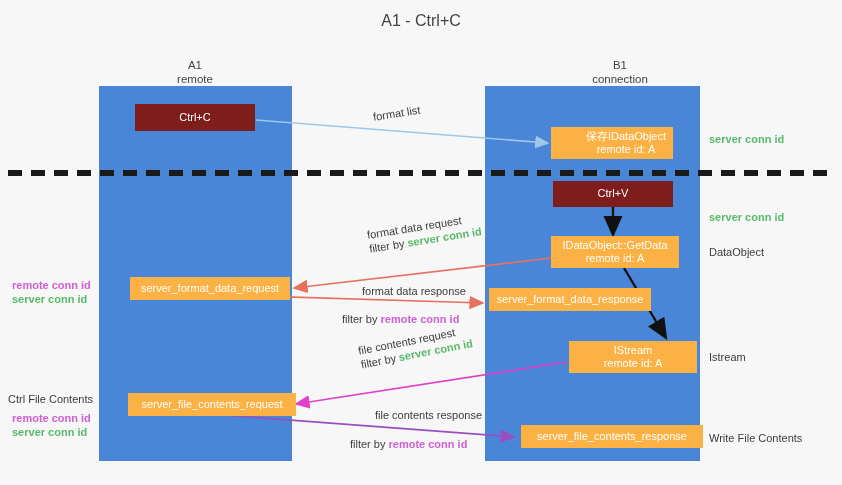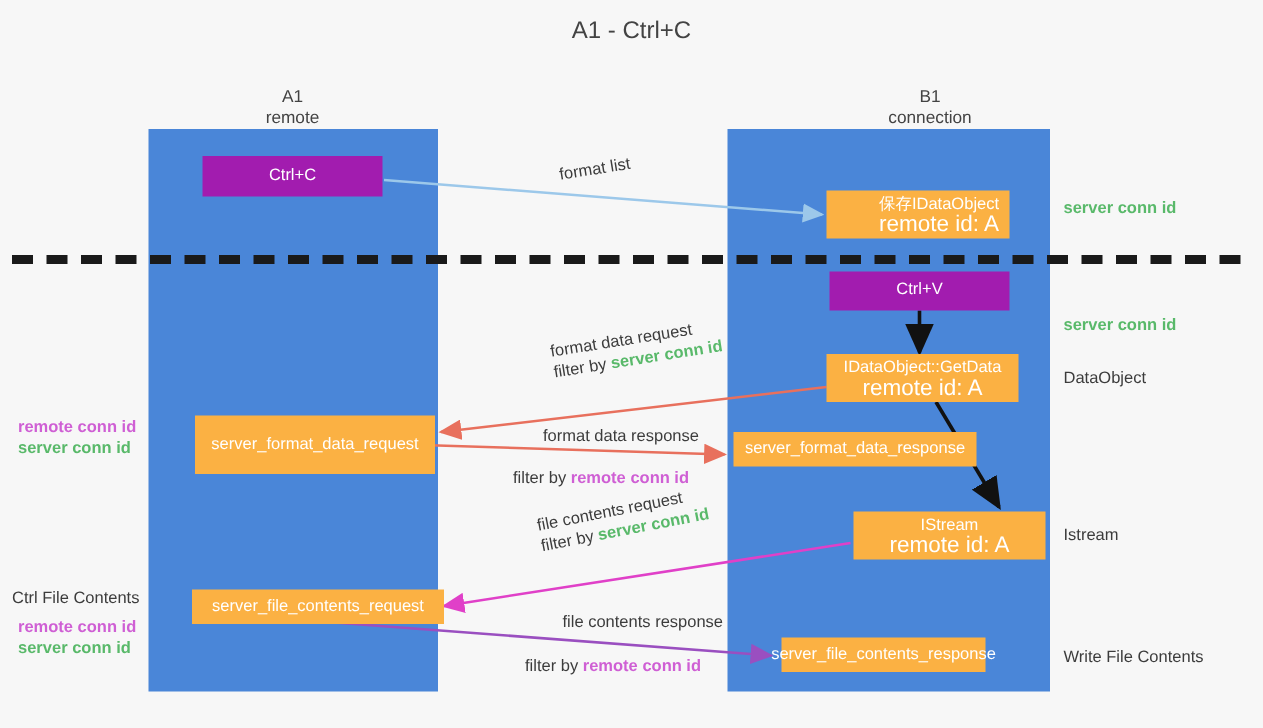--- a/index.html
+++ b/index.html
@@ -31,23 +31,23 @@
   }
 
   
   .node{
     box-sizing:border-box;
     display:flex;flex-direction:column;
     align-items:center;justify-content:center;
     color:#ffffff;font-size:11px;line-height:13.5px;
     text-align:center;
   }
-  .node.green{background:#a21caf;}
+  .node.green{background:#7f1d1d;}
   .node.orange{background:#fbb143;}
-  .node .l2{font-size:15px;}
+  .node .l2{font-size:11px;}
 
   
   .lbl{font-size:11px;line-height:14px;color:#3c3c3c;white-space:nowrap;}
   .green-t{color:#59b96a;font-weight:bold;}
   .mag-t{color:#cf5fd4;font-weight:bold;}
   .side-note{font-size:11px;line-height:14px;white-space:nowrap;}
 
   .rot-a{transform:rotate(-9deg);transform-origin:left top;}
   .rot-b{transform:rotate(-11deg);transform-origin:left top;}
 
@@ -121,38 +121,38 @@
 
   <div class="abs node green" style="left:553px;top:181px;width:120px;height:26px;">
     <div>Ctrl+V</div>
   </div>
 
   <div class="abs node orange" style="left:551px;top:236px;width:128px;height:32px;">
     <div>IDataObject::GetData</div>
     <div class="l2">remote id: A</div>
   </div>
 
-  <div class="abs node orange" style="left:130px;top:277px;width:160px;height:39px;">
+  <div class="abs node orange" style="left:130px;top:277px;width:160px;height:23px;">
     <div>server_format_data_request</div>
   </div>
 
   <div class="abs node orange" style="left:489px;top:288px;width:162px;height:23px;">
     <div>server_format_data_response</div>
   </div>
 
   <div class="abs node orange" style="left:569px;top:341px;width:128px;height:32px;">
     <div>IStream</div>
     <div class="l2">remote id: A</div>
   </div>
 
   <div class="abs node orange" style="left:128px;top:393px;width:168px;height:23px;">
     <div>server_file_contents_request</div>
   </div>
 
-  <div class="abs node orange" style="left:521px;top:425px;width:136px;height:23px;">
+  <div class="abs node orange" style="left:521px;top:425px;width:182px;height:23px;">
     <div>server_file_contents_response</div>
   </div>
 
   <div class="abs lbl rot-a" style="left:372px;top:110px;">format list</div>
 
   <div class="abs rot-a" style="left:366px;top:228px;">
     <div class="lbl">format data request</div>
     <div class="lbl"><span>filter by </span><span class="green-t">server conn id</span></div>
   </div>
 

